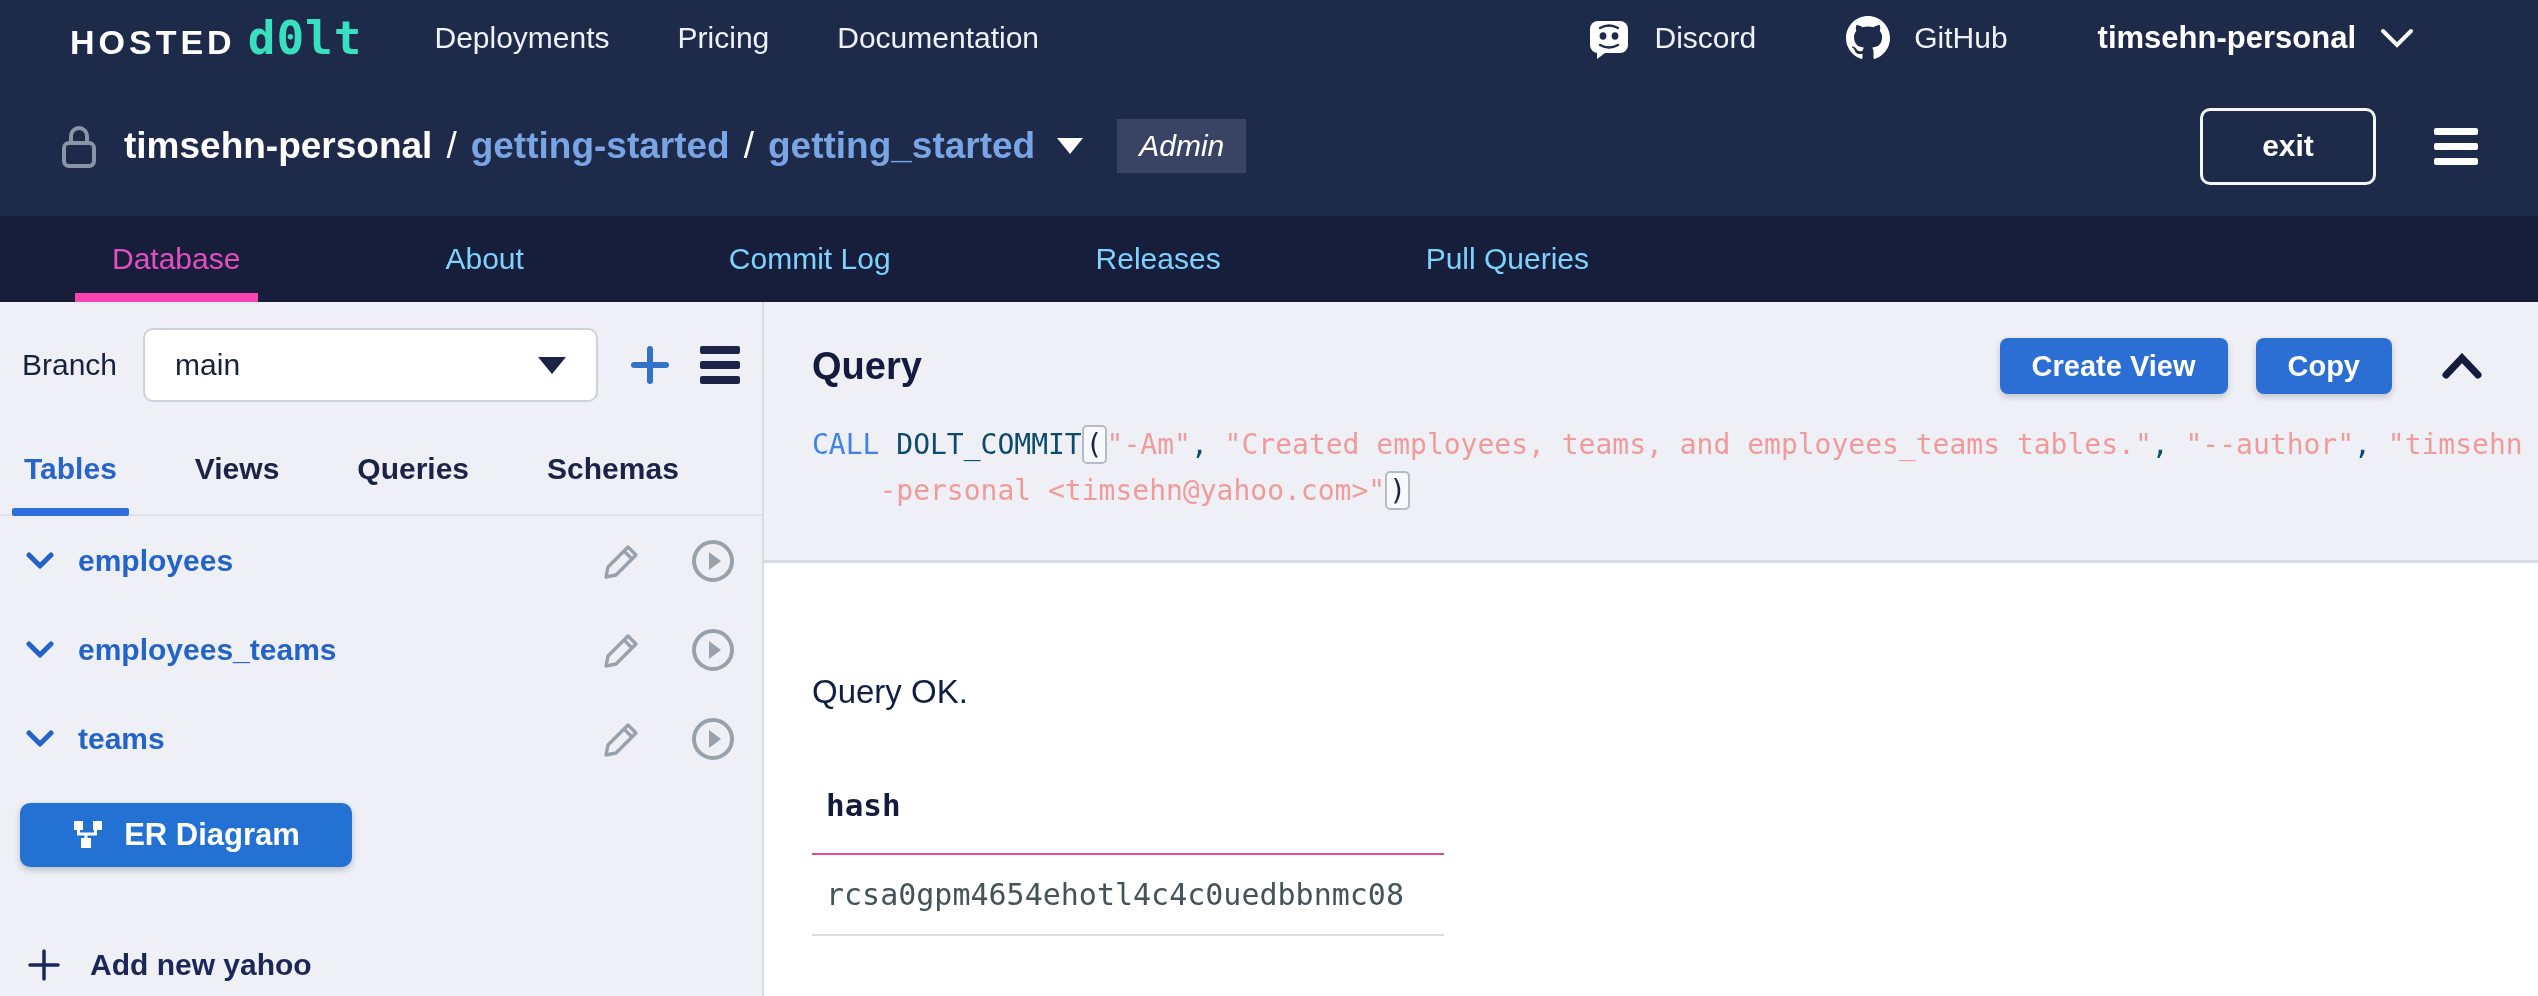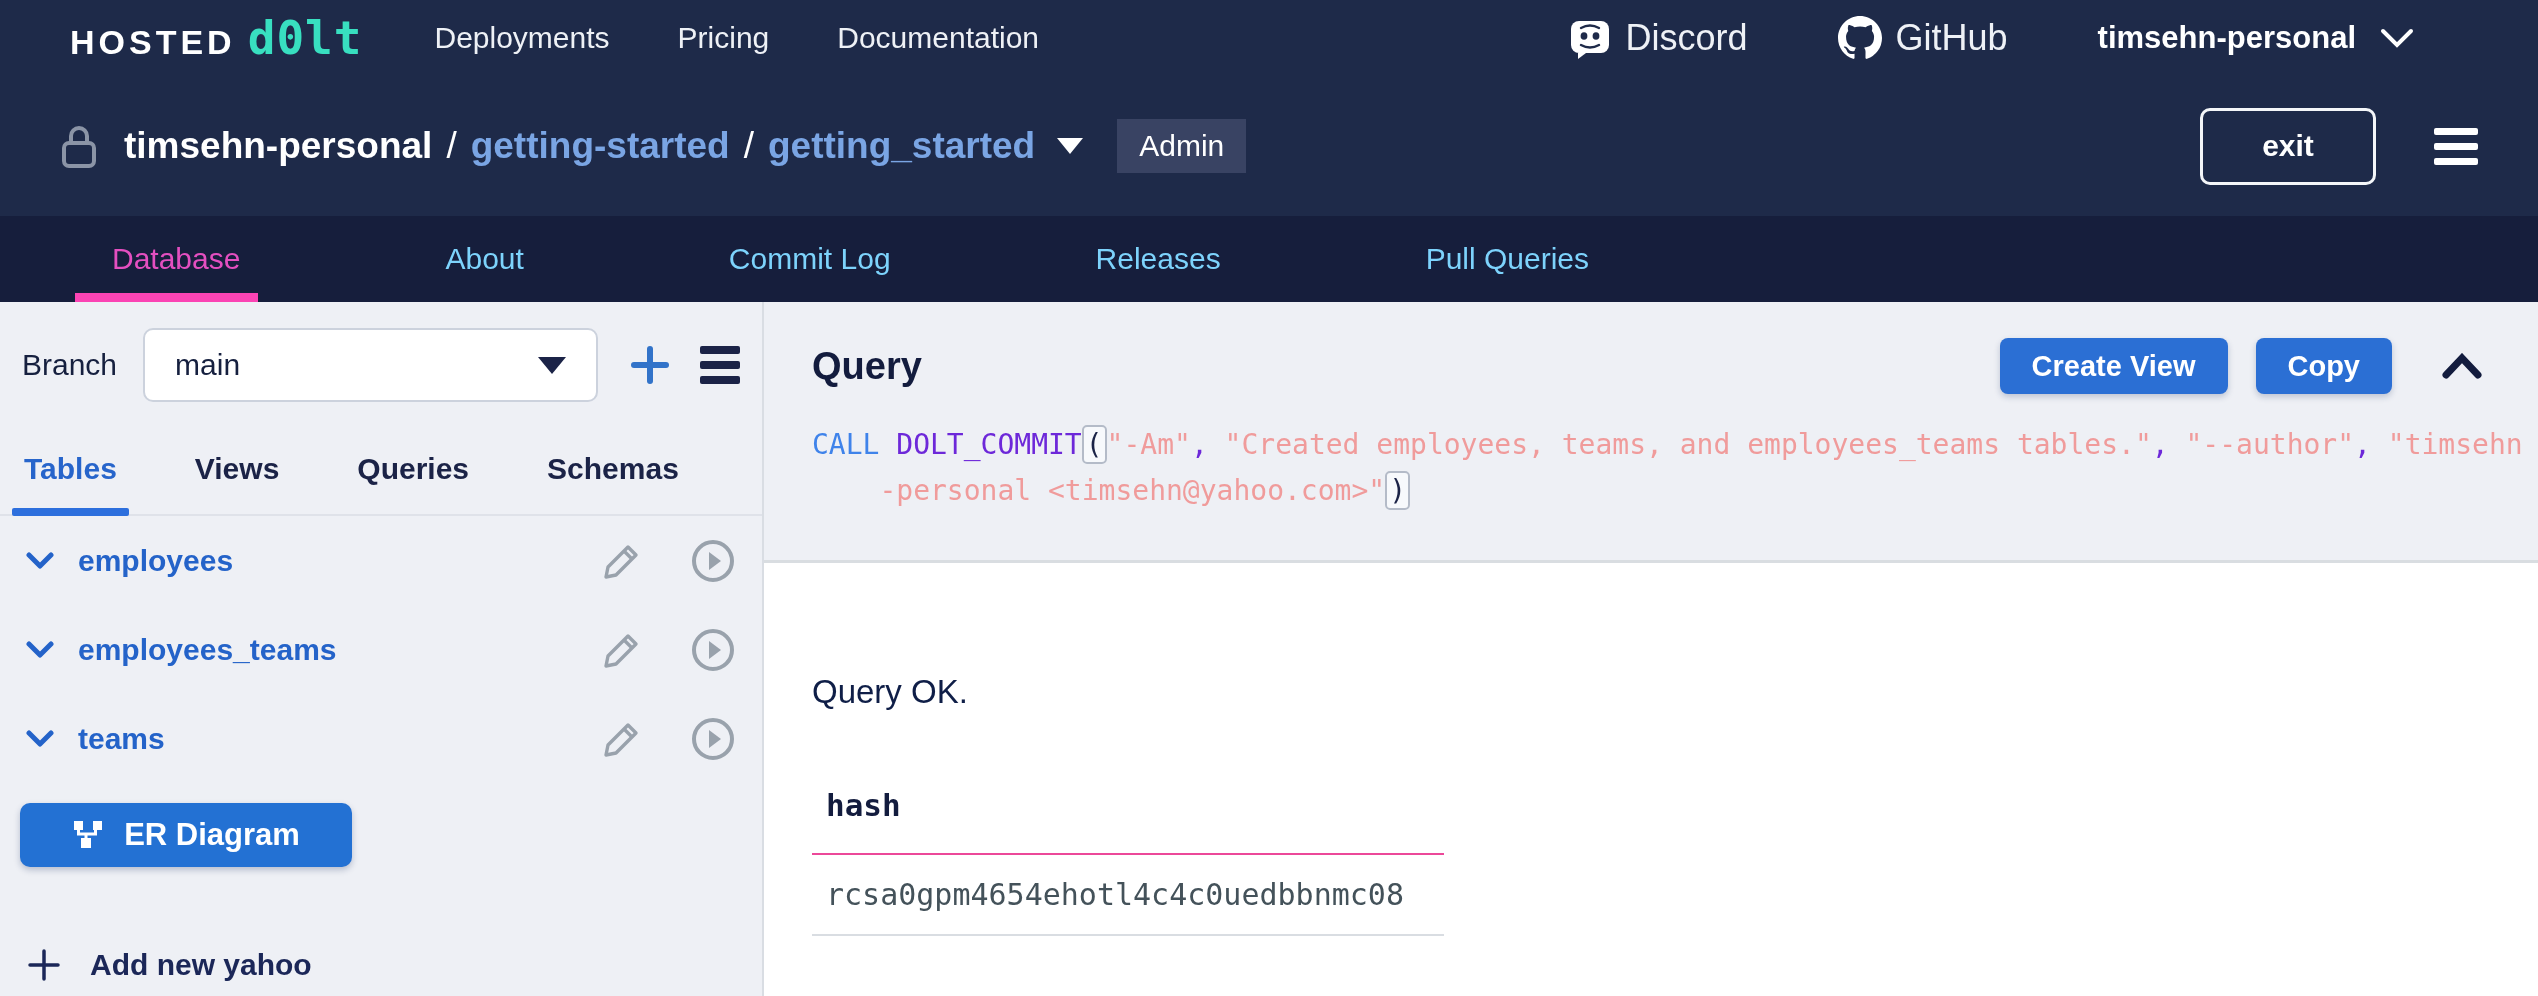--- a/index.html
+++ b/index.html
@@ -8,32 +8,32 @@
   #app { width:2538px; height:996px; overflow:hidden; display:flex; flex-direction:column; background:#ffffff; }
 
   
   .topbar { height:76px; background:#1e2a49; display:flex; align-items:center; padding:0 60px 0 70px; flex-shrink:0; }
   .logo { display:flex; align-items:baseline; gap:12px; cursor:pointer; }
   .logo-hosted { color:#ffffff; font-size:34px; font-weight:800; letter-spacing:4px; }
   .logo-dolt { color:#38dfc0; font-family:"DejaVu Sans Mono",monospace; font-size:46px; font-weight:800; letter-spacing:1px; line-height:1; }
   .nav-links { display:flex; gap:68px; margin-left:72px; }
   .nav-link { color:#eef1f6; font-size:30px; cursor:pointer; }
   .topbar-right { margin-left:auto; display:flex; align-items:center; gap:90px; padding-right:64px; }
-  .tb-item { display:flex; align-items:center; gap:14px; color:#eef1f6; font-size:36px; cursor:pointer; }
+  .tb-item { display:flex; align-items:center; gap:24px; color:#eef1f6; font-size:30px; cursor:pointer; }
   .user-menu { display:flex; align-items:center; gap:24px; color:#ffffff; font-size:31px; font-weight:700; cursor:pointer; }
 
   
   .crumb-row { height:140px; background:#1e2a49; display:flex; align-items:center; padding:0 60px; flex-shrink:0; }
   .crumb { display:flex; align-items:center; font-size:37px; font-weight:700; }
   .crumb .lock { margin-right:26px; display:flex; }
   .crumb-owner { color:#ffffff; }
   .crumb-sep { color:#ffffff; margin:0 14px; font-weight:400; }
   .crumb-link { color:#7aa5e4; cursor:pointer; }
   .crumb-caret { width:0; height:0; border-left:13px solid transparent; border-right:13px solid transparent; border-top:16px solid #ffffff; margin-left:22px; cursor:pointer; }
-  .admin-badge { margin-left:34px; background:#394363; color:#ffffff; font-size:30px; font-weight:400; padding:10px 22px; border-radius:0; }
+  .admin-badge { margin-left:34px; background:#394363; color:#ffffff; font-size:30px; font-weight:400; padding:10px 22px; border-radius:0;font-style:italic; }
   .crumb-right { margin-left:auto; display:flex; align-items:center; }
   .exit-btn { width:176px; height:77px; border:3px solid #f4f6f9; border-radius:10px; background:transparent; color:#ffffff; font-size:30px; font-weight:700; display:flex; align-items:center; justify-content:center; cursor:pointer; }
   .menu-burger { margin-left:58px; display:flex; flex-direction:column; gap:8px; cursor:pointer; }
   .menu-burger span { display:block; width:44px; height:7px; background:#ffffff; border-radius:2px; }
 
   
   .tab-row { height:86px; background:#161e3c; display:flex; align-items:center; padding:0 112px; gap:205px; flex-shrink:0; position:relative; }
   .main-tab { font-size:30px; color:#7dd3fc; cursor:pointer; }
   .main-tab.active { color:#e44fc0; }
   .tab-underline { position:absolute; bottom:0; left:75px; width:183px; height:9px; background:#fb44b4; }
@@ -72,21 +72,21 @@
   .main { flex:1; display:flex; flex-direction:column; min-width:0; background:#ffffff; }
   .query-section { background:#eef0f5; border-bottom:3px solid #d9dde1; padding:36px 56px 46px 48px; }
   .query-header { display:flex; align-items:center; }
   .query-title { font-size:38px; font-weight:800; color:#131c3e; }
   .query-actions { margin-left:auto; display:flex; align-items:center; gap:28px; }
   .blue-btn { height:56px; padding:0 32px; background:#2b6fd4; border:none; border-radius:8px; color:#ffffff; font-size:29px; font-weight:700; display:flex; align-items:center; justify-content:center; cursor:pointer; box-shadow:0 3px 6px rgba(20,40,90,.22); }
   .collapse-btn { margin-left:22px; display:flex; cursor:pointer; }
 
   .sql-block { margin-top:28px; font-family:"DejaVu Sans Mono","Liberation Mono",monospace; font-size:28px; line-height:46px; white-space:pre; color:#1b2347; }
   .tok-keyword { color:#3f83ea; }
-  .tok-plain { color:#6d28d9;margin-top:18px; }
+  .tok-plain { color:#0c4a6e;margin-top:18px; }
   .tok-string { color:#f09b9b; }
   .tok-bracket { color:#1b2347; background:#f7f9fc; border:2px solid #b4bbc8; border-radius:5px; padding:1px 2px; }
 
   .results { padding:0 56px 0 48px; }
   .status-text { margin-top:110px; font-size:33px; color:#0f1e47; }
   .hash-table { margin-top:76px; width:632px; }
   .hash-header { font-family:"DejaVu Sans Mono","Liberation Mono",monospace; font-size:31px; font-weight:700; color:#131c3e; padding:0 0 30px 14px; border-bottom:2px solid #ec4899; }
   .hash-row { font-family:"DejaVu Sans Mono","Liberation Mono",monospace; font-size:30px; color:#44525a; padding:22px 0 22px 14px; border-bottom:2px solid #d9dde2; }
 </style>
 </head>

